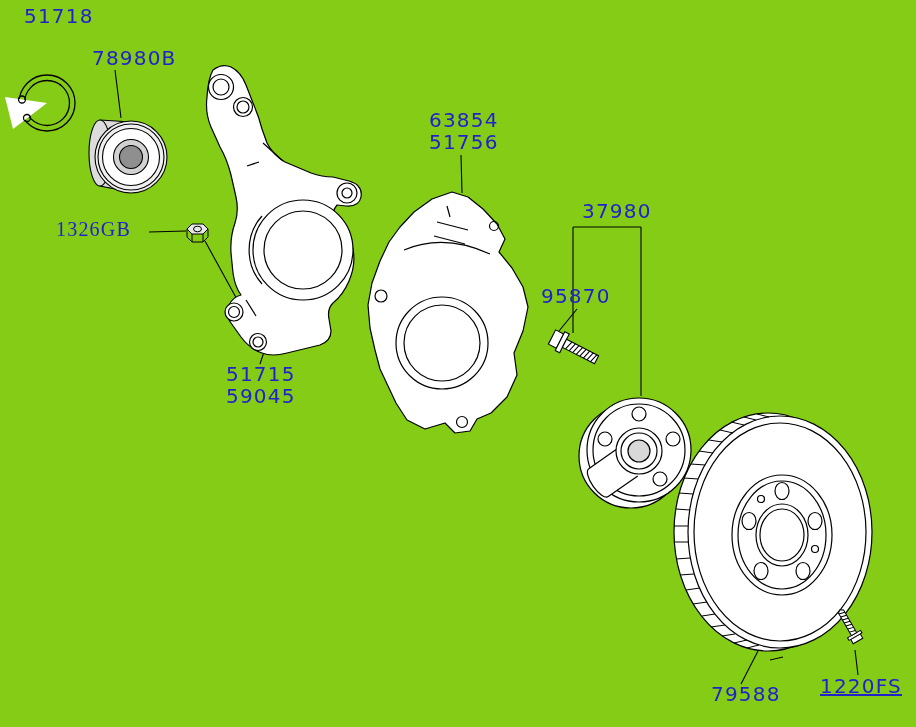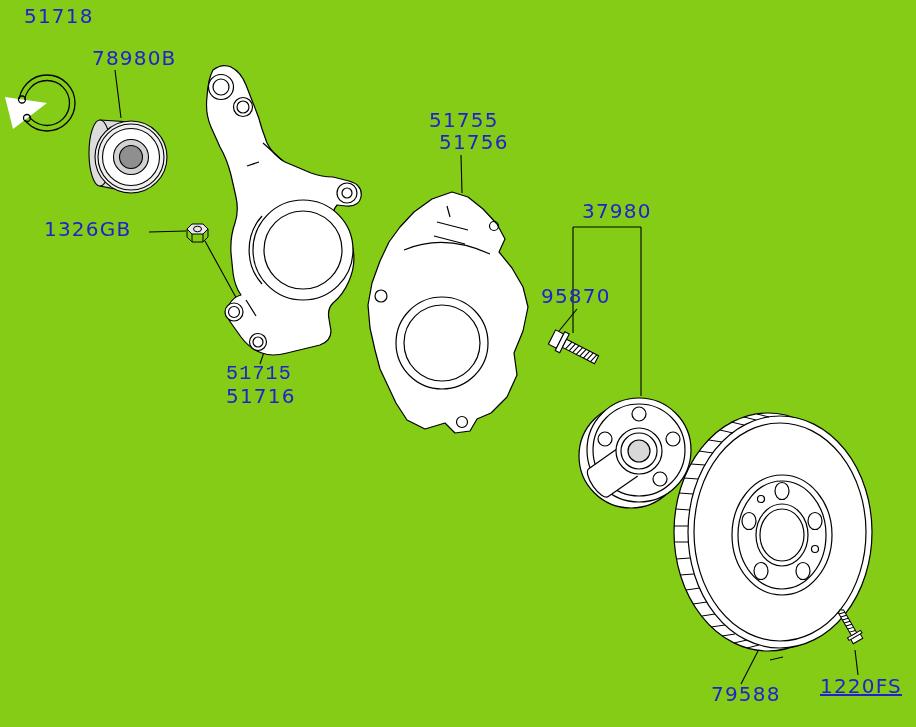--- a/index.html
+++ b/index.html
@@ -16,25 +16,25 @@
     color:#2222cc;
     font-size:20px;
     letter-spacing:1.2px;
     line-height:1;
     white-space:nowrap;
     cursor:pointer;
     user-select:none;
   }
   .l-51718  { left:24px;  top:6px;   }
   .l-51720B { left:92px;  top:48px;  }
-  .l-1326GB { left:44px;  top:219px; }
-  .l-51715  { left:226px; top:364px;font-family:Liberation Mono, monospace; }
+  .l-1326GB { left:56px;  top:219px;font-family:Liberation Serif, serif; }
+  .l-51715  { left:226px; top:364px; }
   .l-51716  { left:226px; top:386px; }
   .l-51755  { left:429px; top:110px; }
-  .l-51756  { left:439px; top:132px; }
+  .l-51756  { left:429px; top:132px; }
   .l-51750  { left:582px; top:201px; }
   .l-51752  { left:541px; top:286px; }
   .l-51712  { left:711px; top:684px; }
   .l-1220FS { left:820px; top:676px;text-decoration:underline; }
 </style>
 </head>
 <body>
 
 <div class="canvas">
 
@@ -173,21 +173,21 @@
       <path d="M 8,-3 L 34,-3 L 36,0 L 34,3 L 8,3 Z" fill="#ffffff"></path>
       <path d="M 12,-3 L 10.5,3 M 15.5,-3 L 14,3 M 19,-3 L 17.5,3 M 22.5,-3 L 21,3 M 26,-3 L 24.5,3 M 29.5,-3 L 28,3 M 33,-3 L 31.5,3"></path>
     </g>
 
   </svg>
 
   <div class="part-label l-51718">51718</div>
   <div class="part-label l-51720B">78980B</div>
   <div class="part-label l-1326GB">1326GB</div>
   <div class="part-label l-51715">51715</div>
-  <div class="part-label l-51716">51716</div>
-  <div class="part-label l-51755">51755</div>
+  <div class="part-label l-51716">59045</div>
+  <div class="part-label l-51755">63854</div>
   <div class="part-label l-51756">51756</div>
   <div class="part-label l-51750">37980</div>
   <div class="part-label l-51752">95870</div>
   <div class="part-label l-51712">79588</div>
   <div class="part-label l-1220FS">1220FS</div>
 
 </div>
 
 </body></html>

